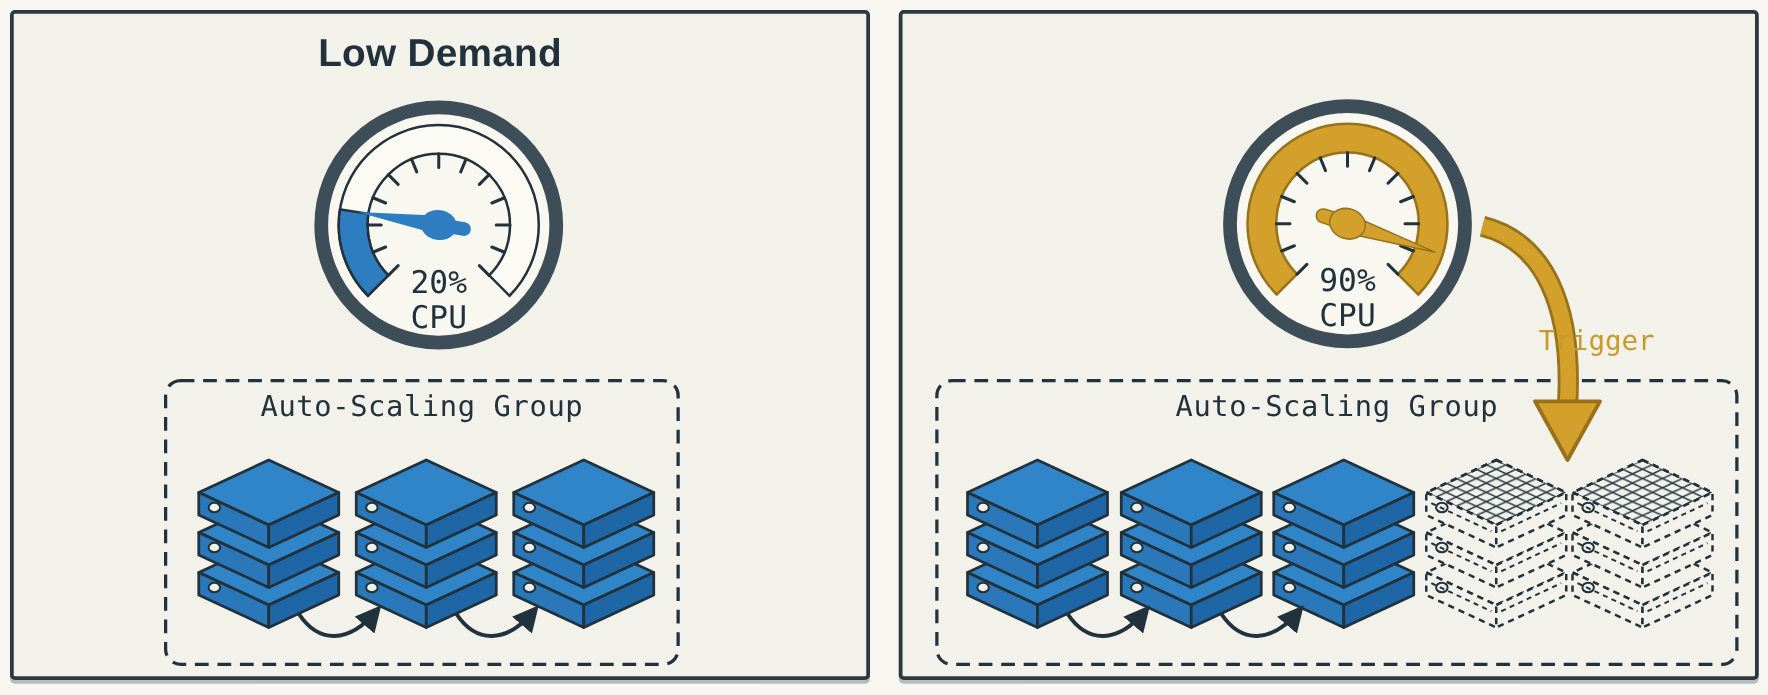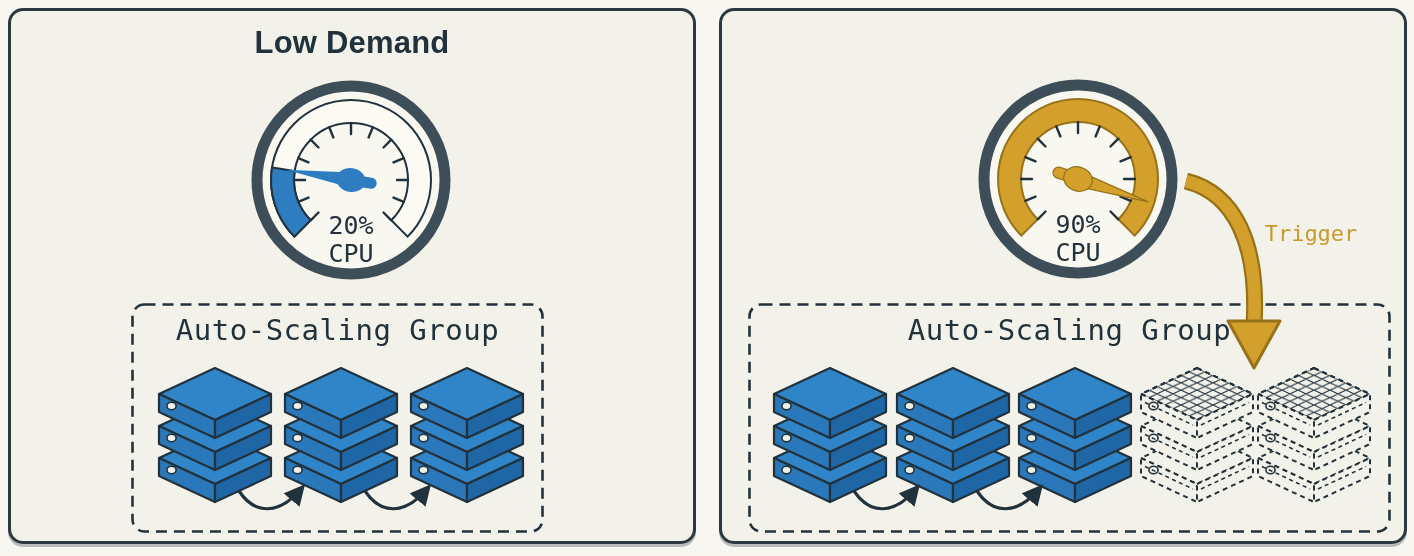--- a/index.html
+++ b/index.html
@@ -8,43 +8,43 @@
     --accent_blue:#2e7dc1; --server_top:#2f85c7; --server_left:#2a78ba; --server_right:#1f66a6;
     --accent_gold:#d4a02c; --gold_edge:#97721a; --trigger_text:#c8992c;
   }
   html,body{margin:0;padding:0;}
   body{background:var(--page_bg);font-family:"DejaVu Sans Mono",monospace;}
   .stage{position:relative;width:1414px;height:556px;background:var(--page_bg);overflow:hidden;}
   .panel{
     position:absolute;top:8px;width:688px;height:536px;
     background:var(--panel_bg);
     border:3px solid var(--panel_border);
-    border-radius:15px;
+    border-radius:4px;
     box-shadow:0 3px 0 rgba(40,50,60,.30);
     box-sizing:border-box;
   }
   .panel-title{
     position:absolute;top:14px;left:0;width:100%;margin:0;
     text-align:center;
     font-family:"Liberation Sans",sans-serif;
     font-weight:700;font-size:31px;letter-spacing:.2px;
     color:var(--ink);
   }
   svg{position:absolute;overflow:visible;display:block;}
   .gauge-text{
     font-family:"DejaVu Sans Mono",monospace;
     font-size:25px;fill:var(--ink);text-anchor:middle;
   }
   .group-label{
     position:absolute;text-align:center;
-    font-size:29px;color:var(--ink);letter-spacing:.5px;
+    font-size:23px;color:var(--ink);letter-spacing:.5px;
   }
   .trigger-label{
-    position:absolute;text-align:center;
-    font-size:22px;color:var(--trigger_text);
+    position:absolute;text-align:left;
+    font-size:22px;color:var(--trigger_text);margin-top:40px;
   }
 </style>
 </head>
 <body>
 
 <svg width="0" height="0" style="position:absolute" aria-hidden="true">
   <defs>
     <pattern id="xhatch" patternUnits="userSpaceOnUse" width="16" height="7.4">
       <path d="M8,0 L16,3.7 L8,7.4 L0,3.7 Z" fill="none" stroke="#2a3a44" stroke-width="1.2"></path>
     </pattern>

